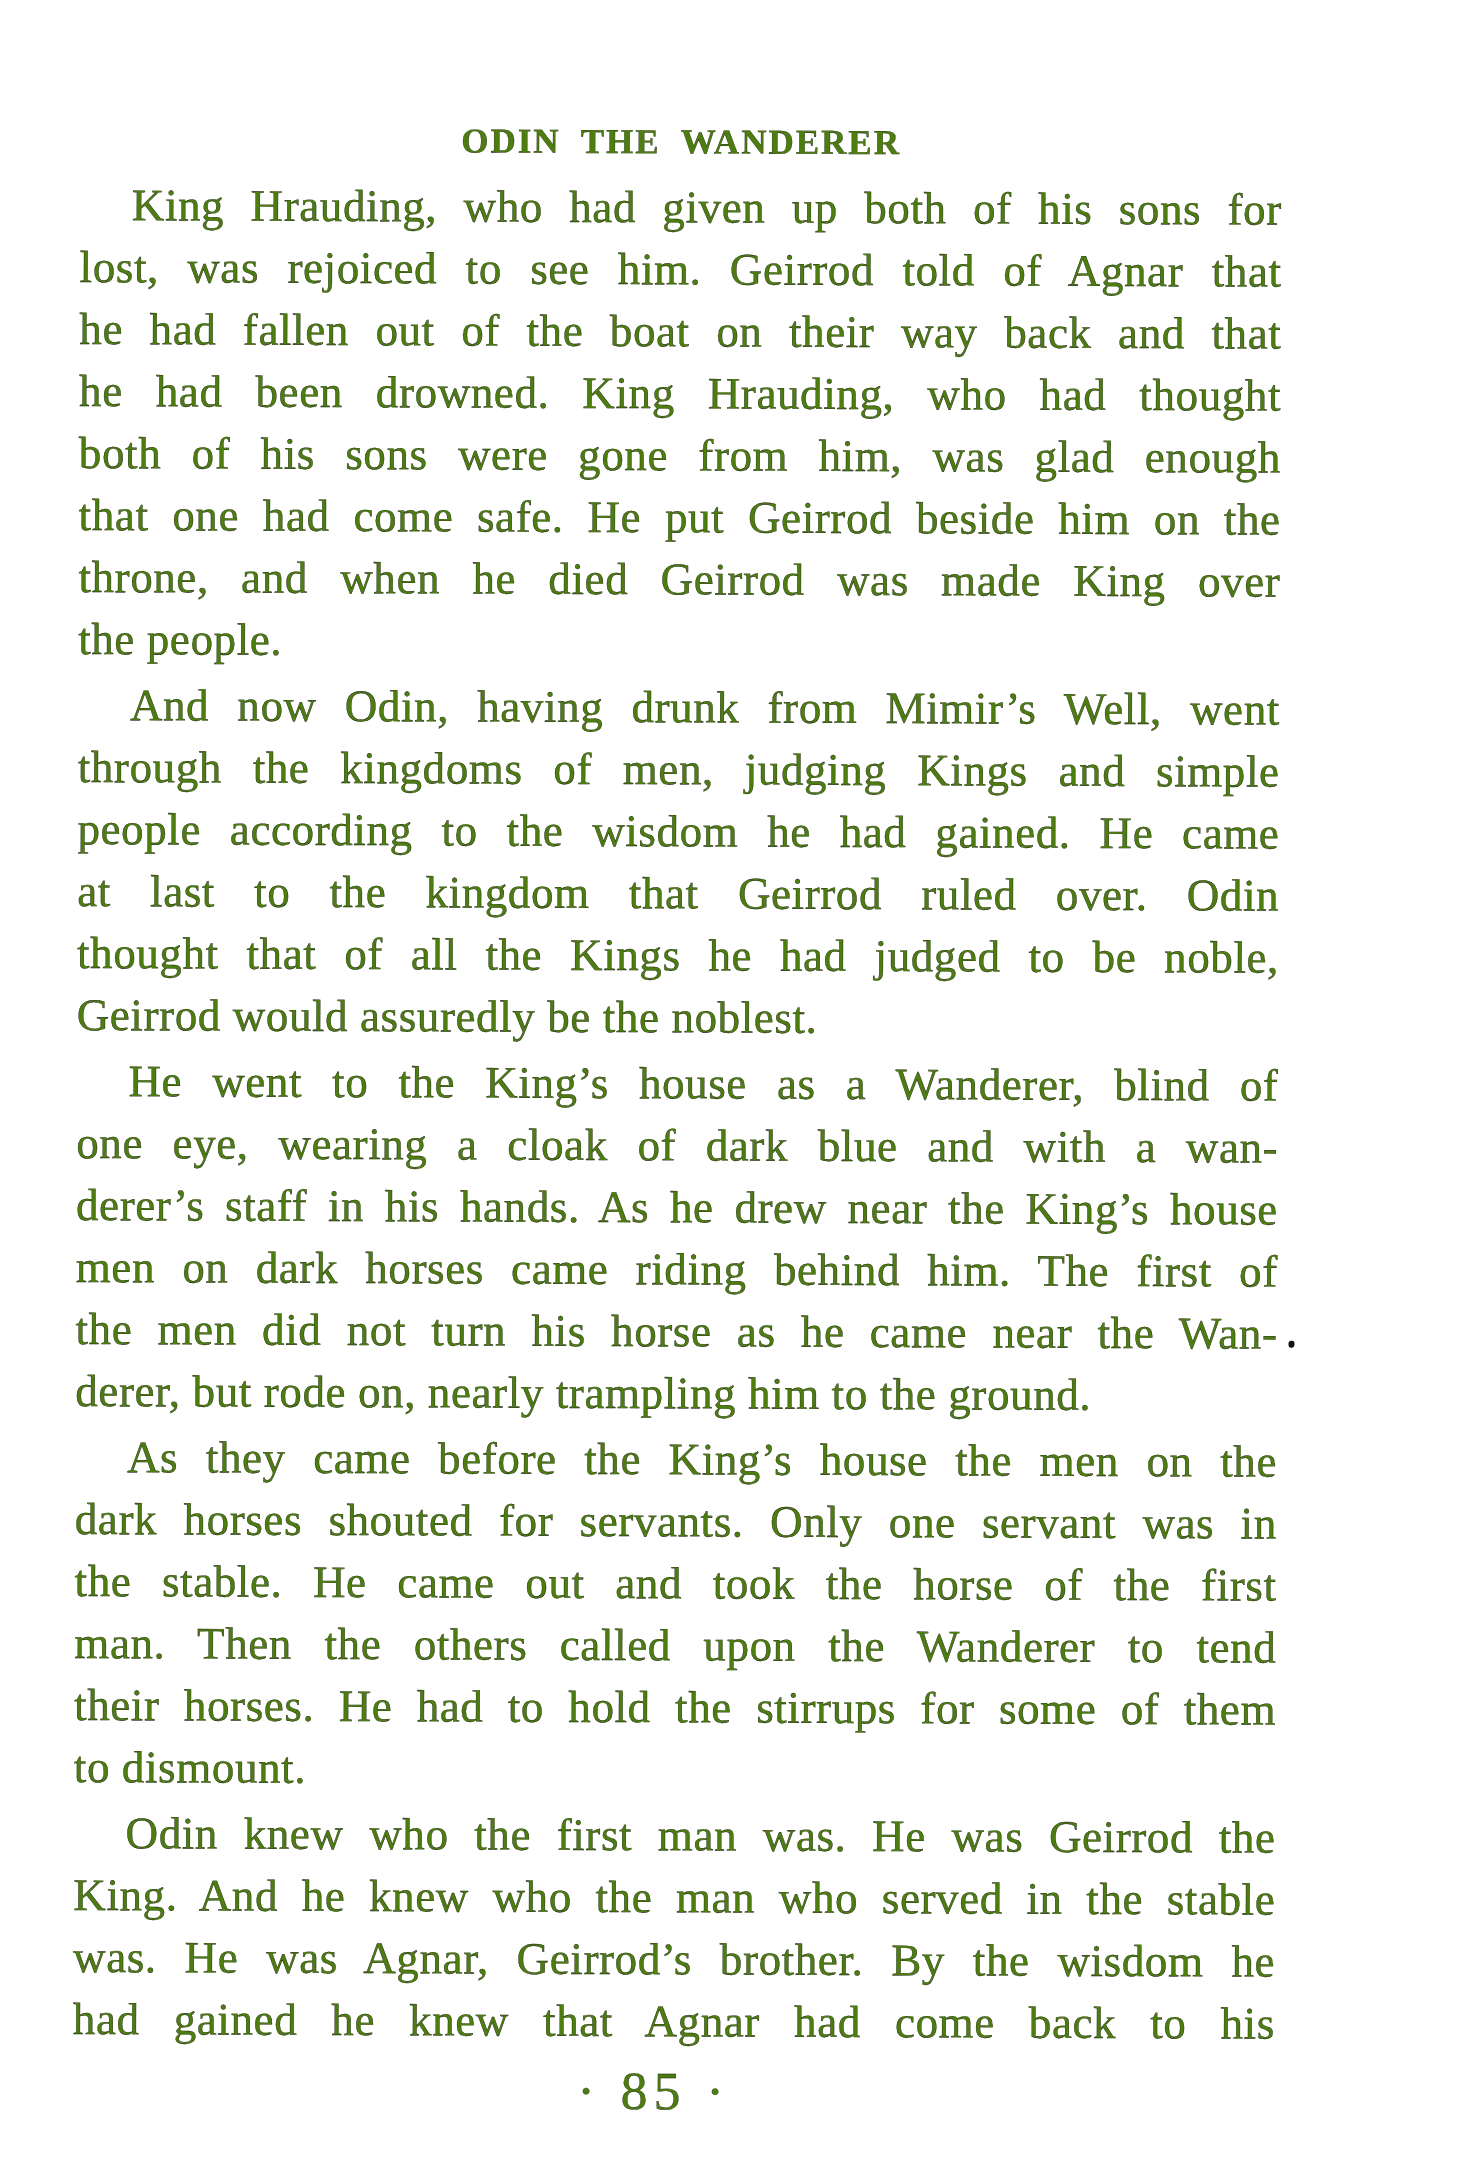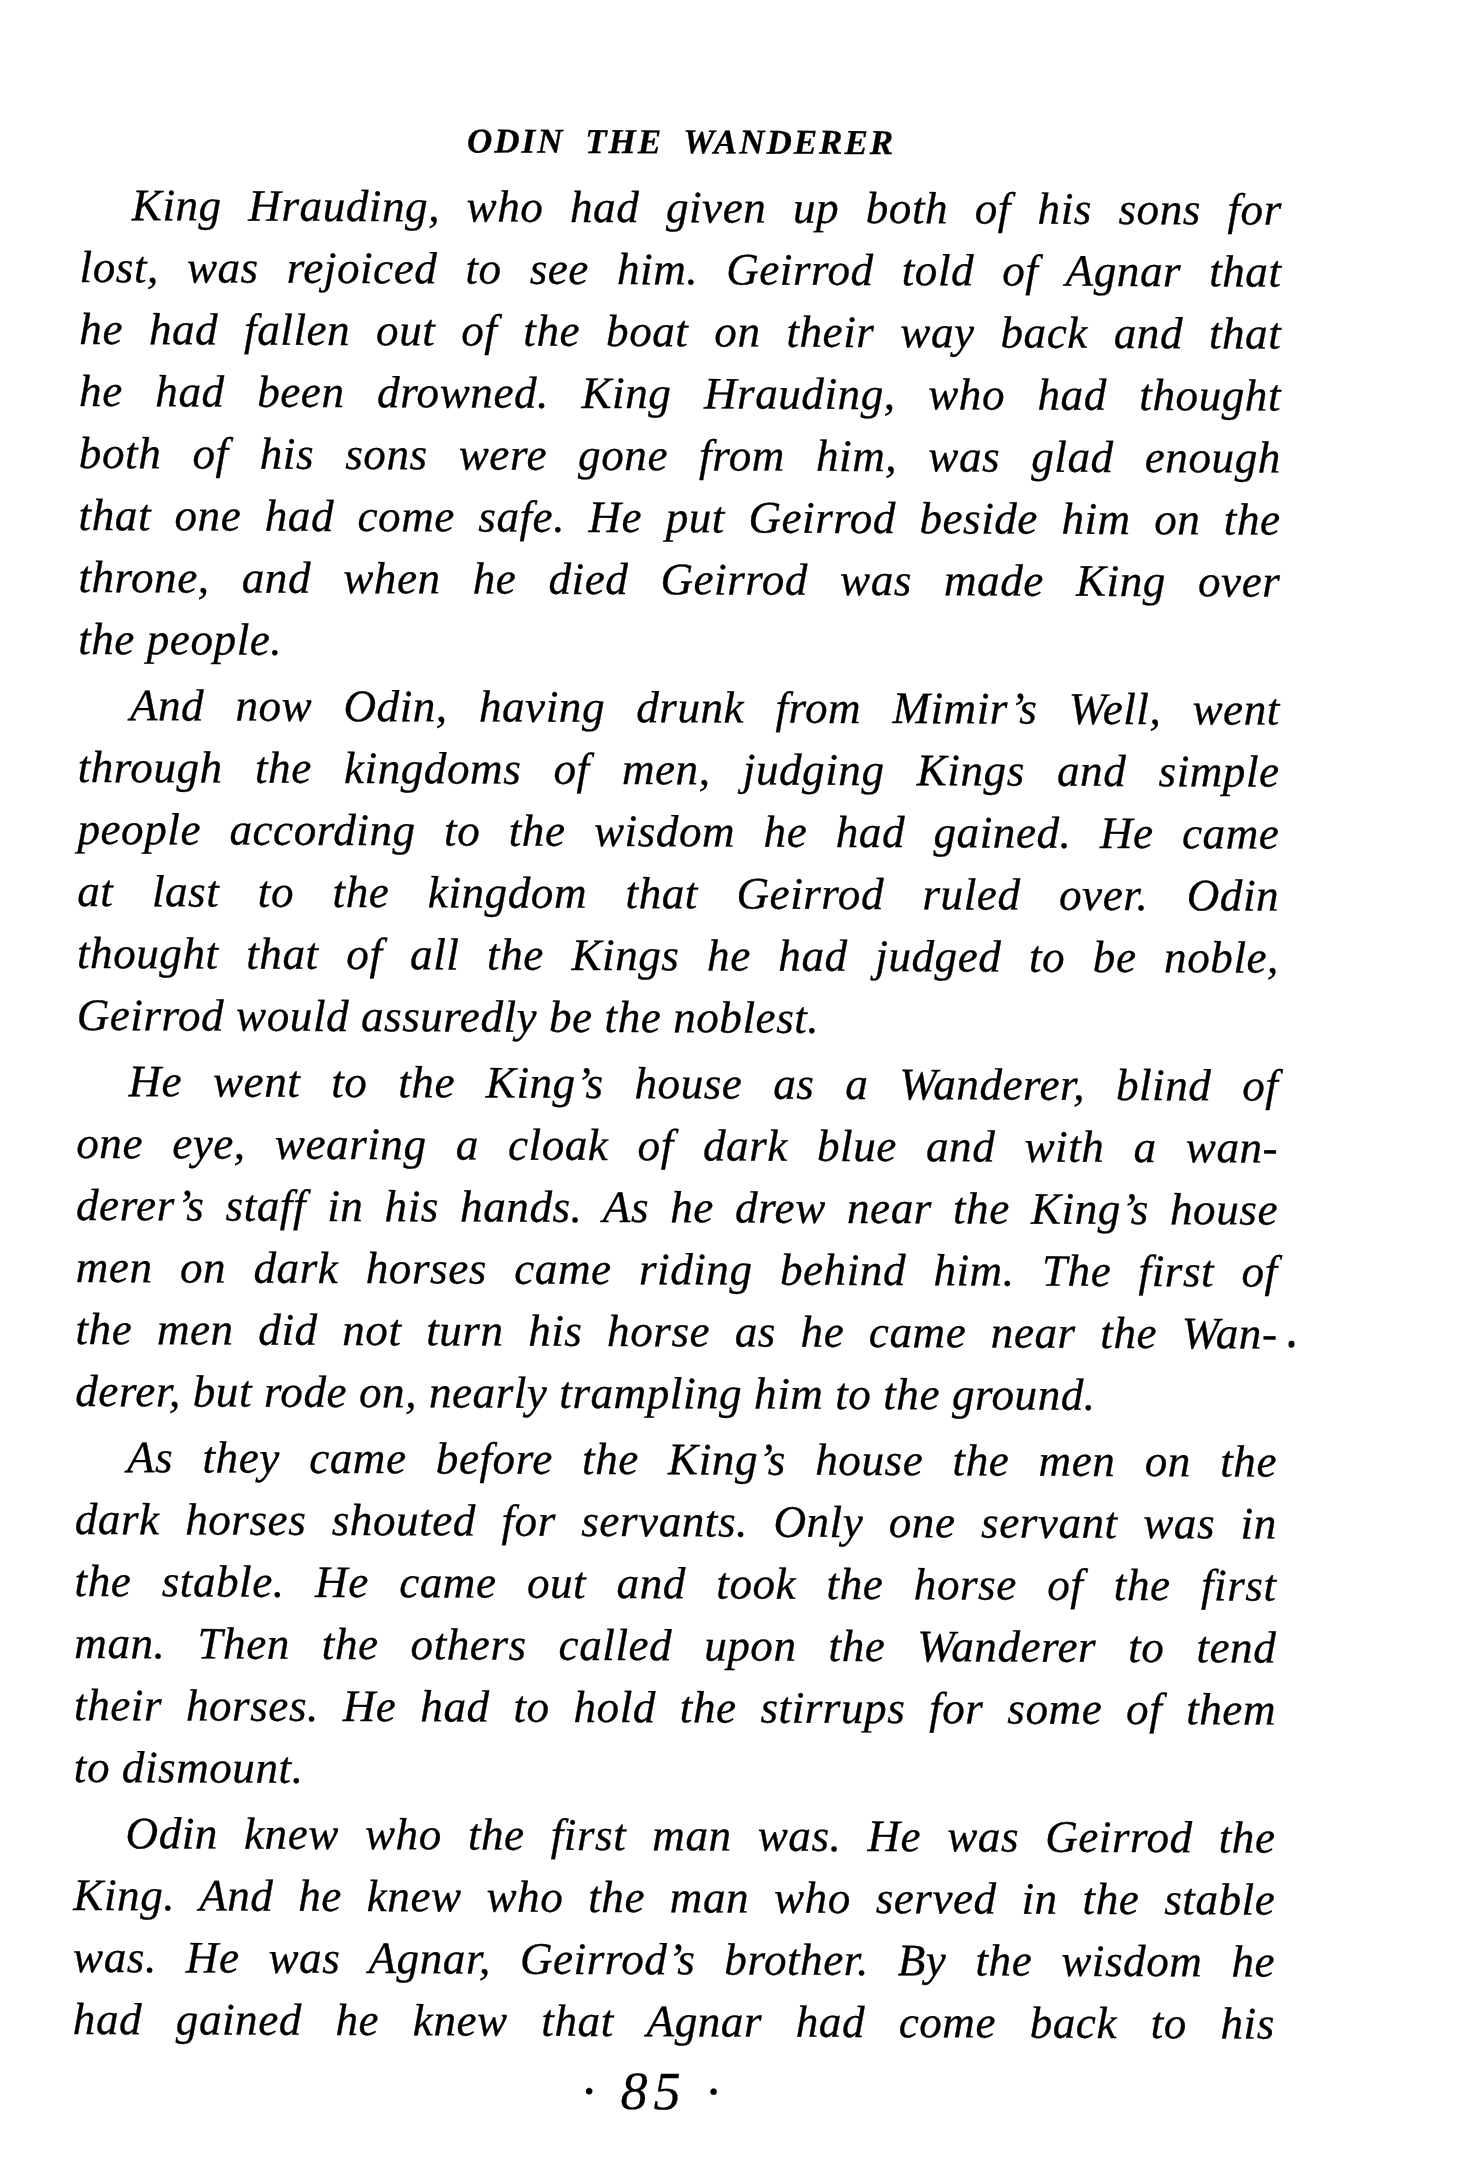--- a/index.html
+++ b/index.html
@@ -7,22 +7,21 @@
     padding: 0;
     background: #ffffff;
   }
   .page {
     position: relative;
     width: 1457px;
     height: 2159px;
     background: #ffffff;
     overflow: hidden;
     font-family: "Liberation Serif", "DejaVu Serif", serif;
-    color: #000000;
-    font-style: italic;
+    color: #4d7c0f;
   }
   
   .scan {
     position: absolute;
     inset: 0;
     transform: rotate(0.22deg);
     transform-origin: 80px 170px;
   }
   .chapter-header {
     position: absolute;

